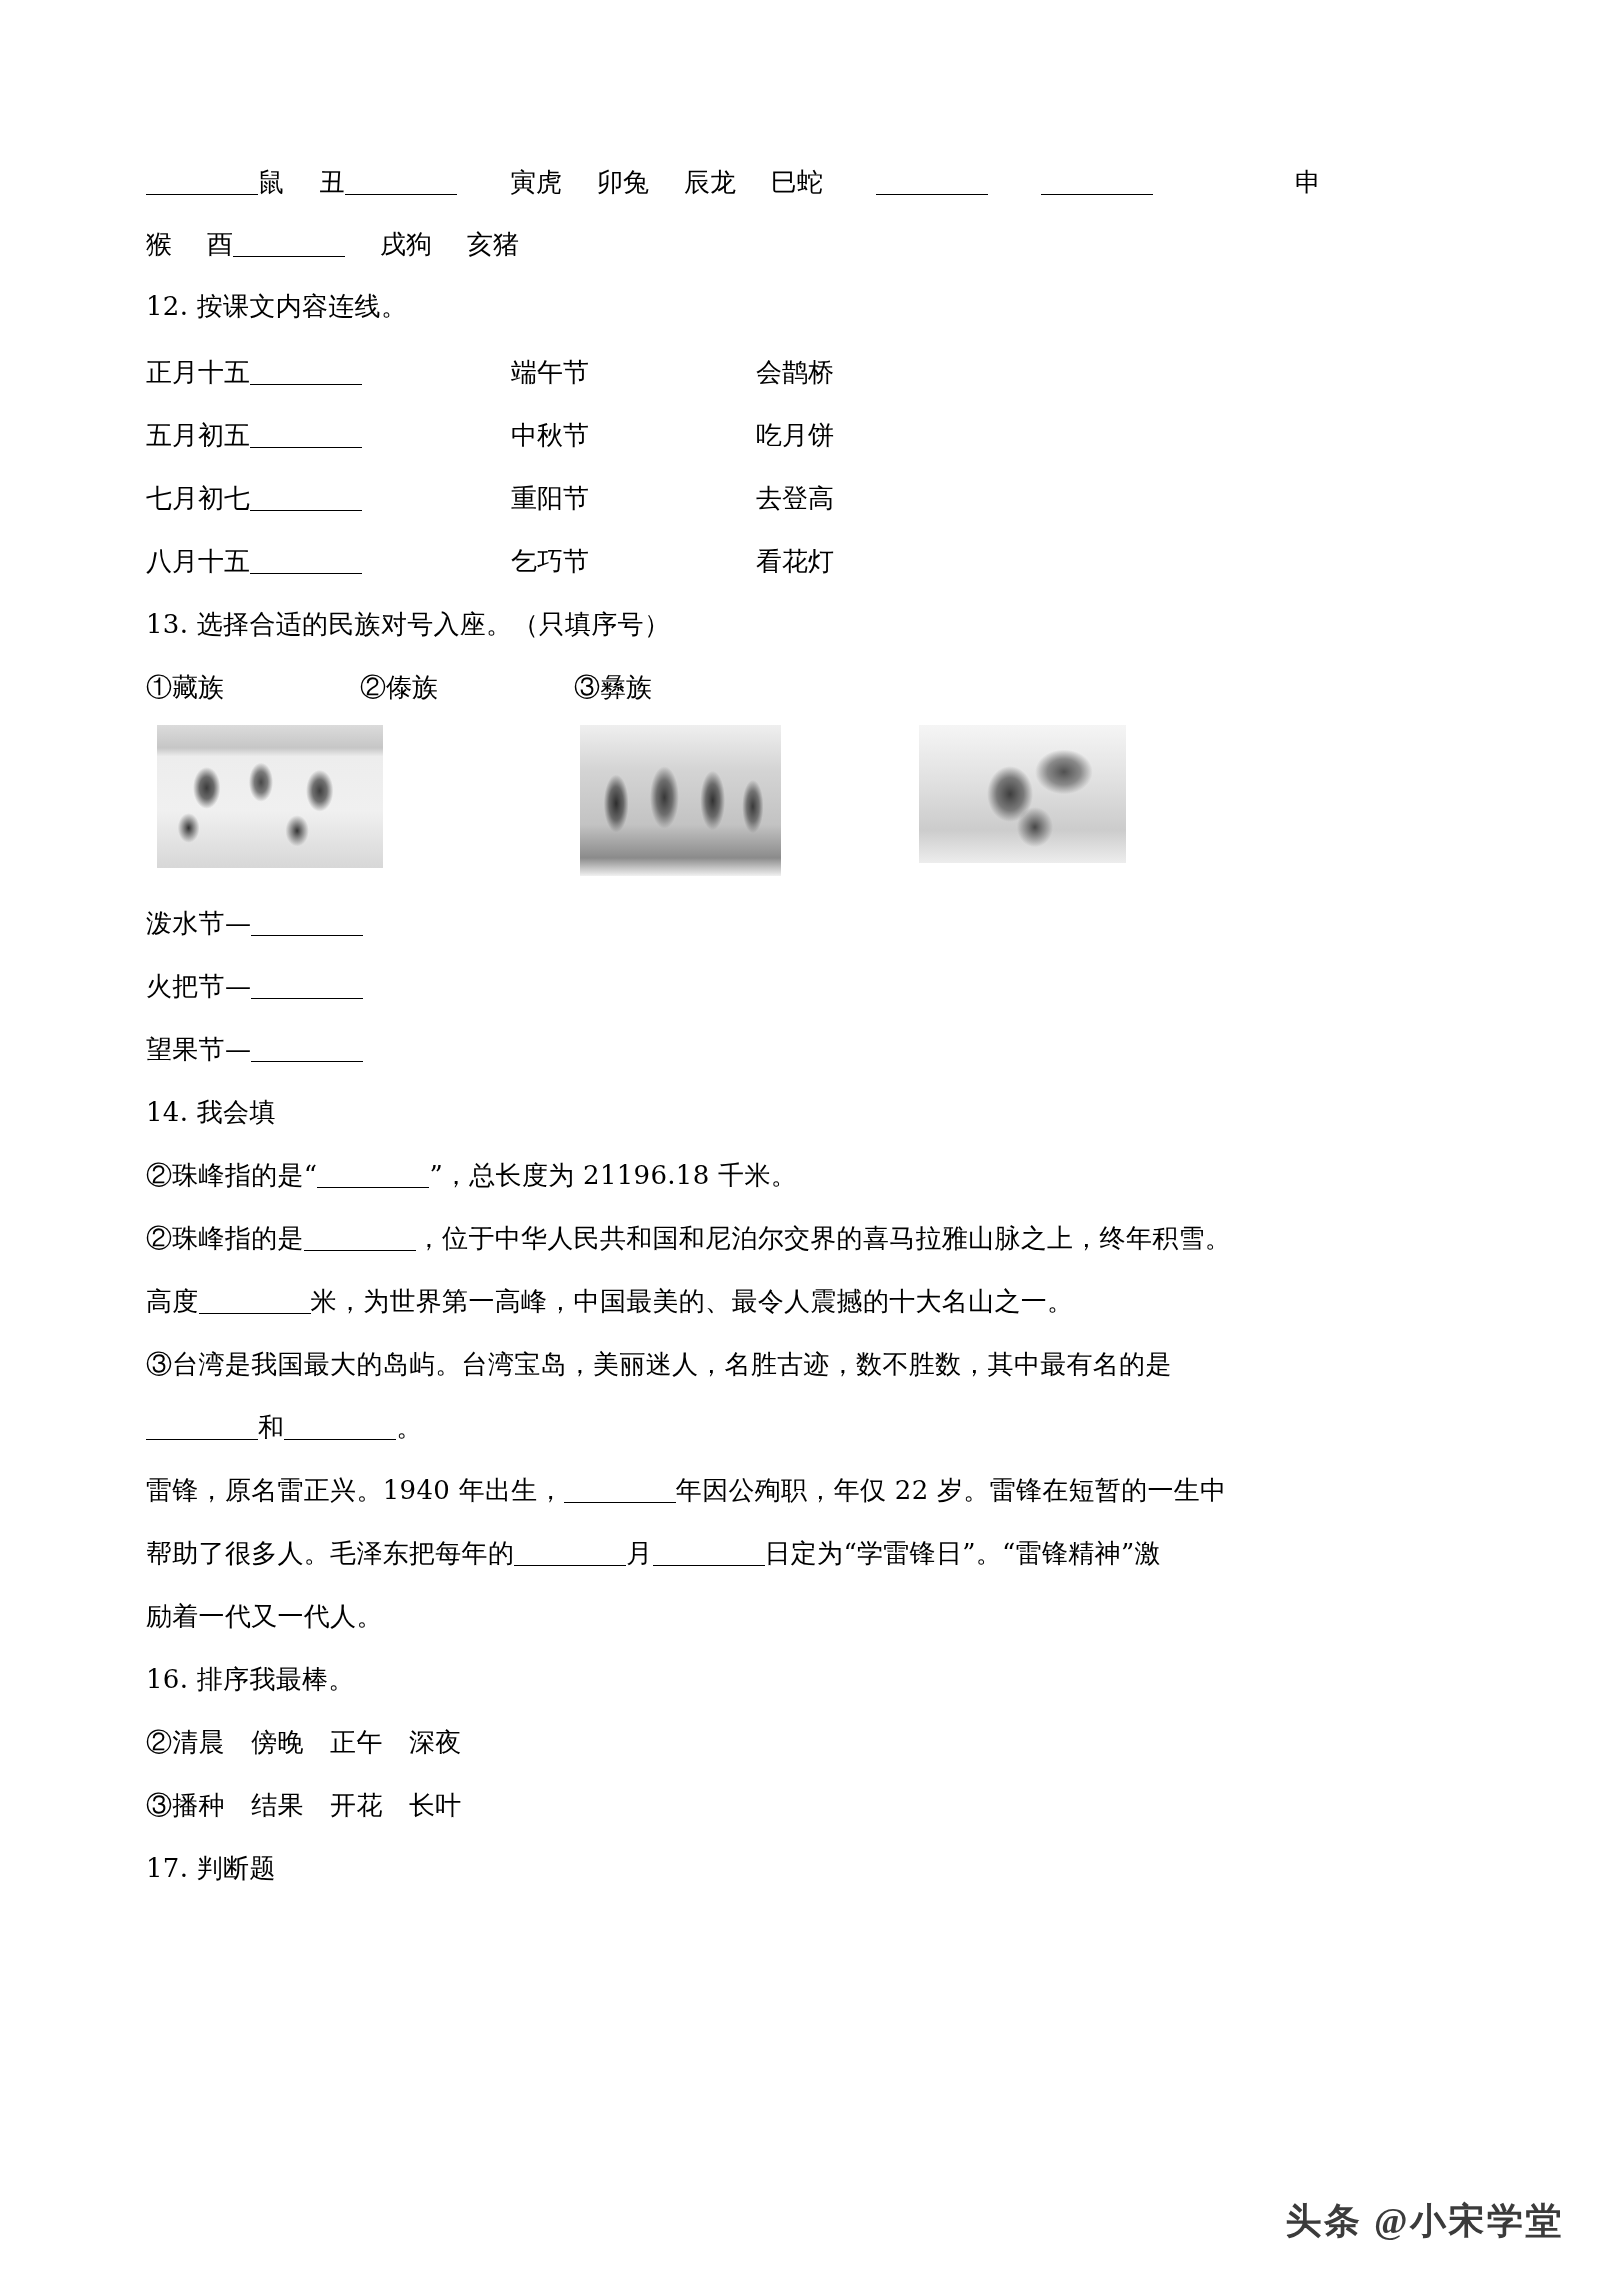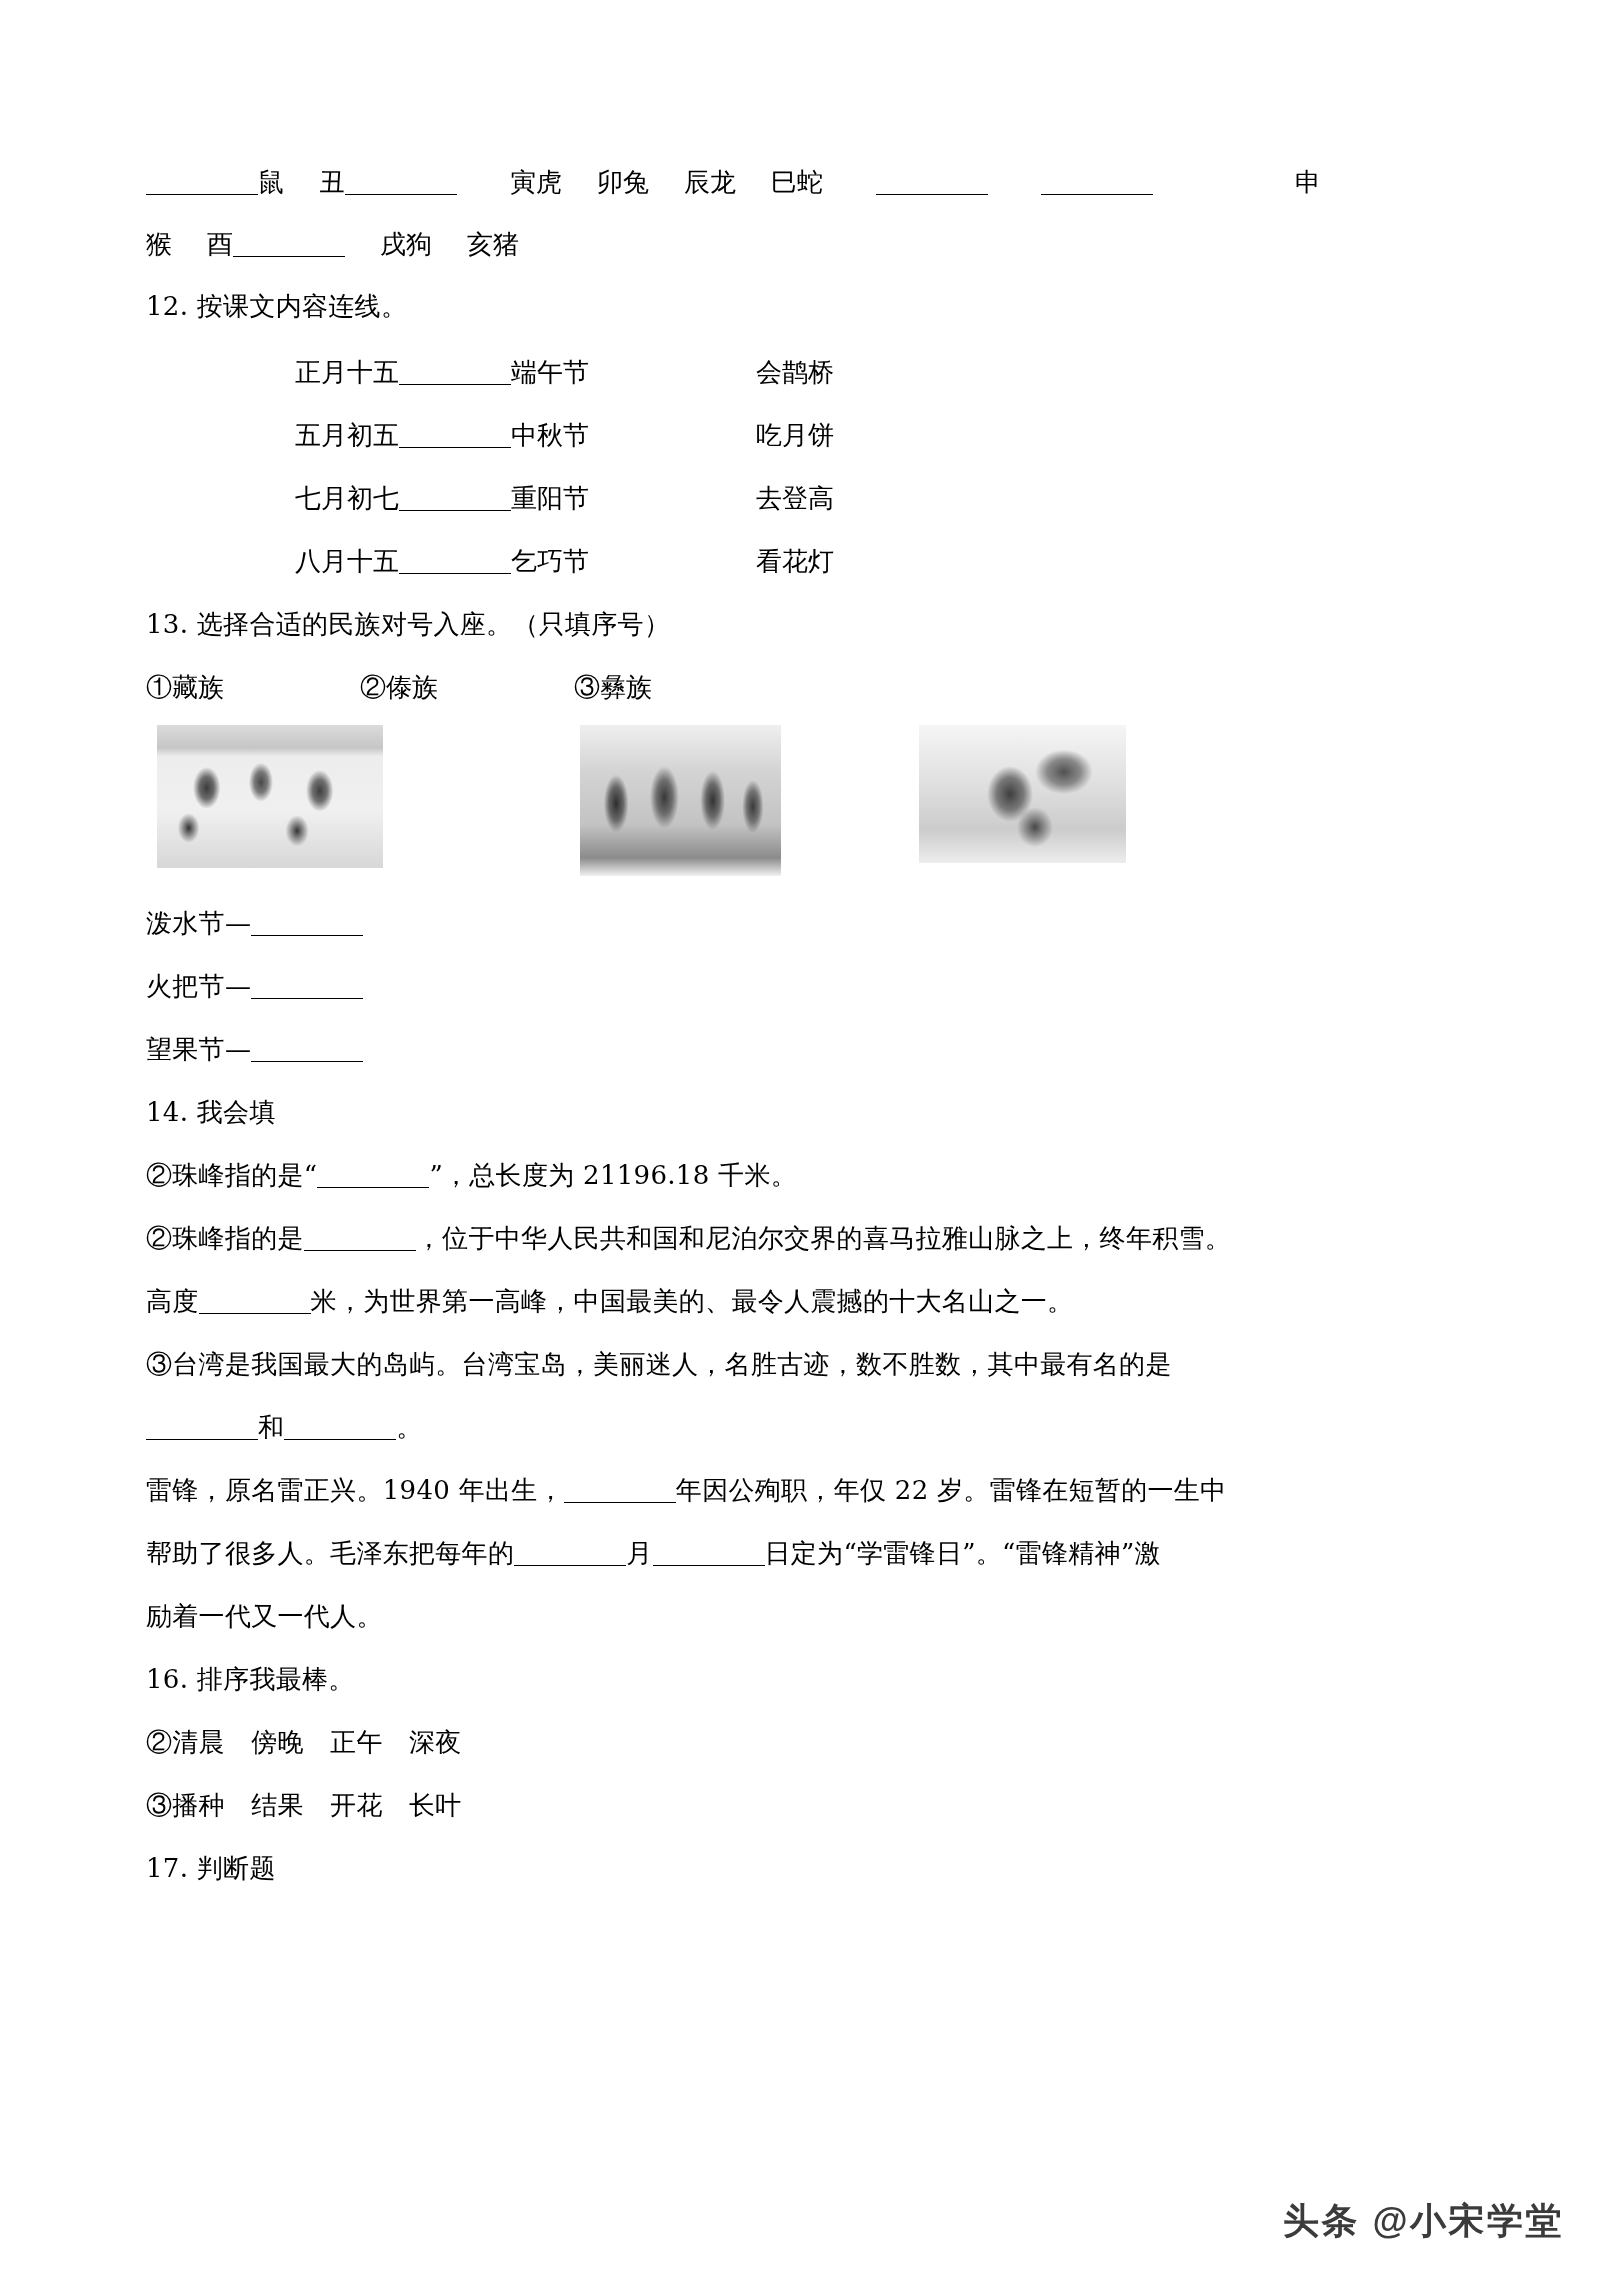--- a/index.html
+++ b/index.html
@@ -68,21 +68,21 @@
     border-collapse: collapse;
     margin-top: 2.5px;
   }
   .match-table td {
     font-size: 26px;
     line-height: 63px;
     padding: 0;
     white-space: nowrap;
     vertical-align: bottom;
   }
-  .mc-1 { width: 365px; text-align: right; }
+  .mc-1 { width: 365px; }
   .mc-2 { width: 245px; }
   .mc-3 { width: 251px; }
 
   
   .opt-row {
     font-size: 26px;
     line-height: 63px;
     white-space: nowrap;
   }
   .opt {
@@ -142,21 +142,21 @@
   }
 
   
   .watermark {
     position: absolute;
     right: 60px;
     bottom: 54px;
     font-size: 36px;
     letter-spacing: 2.5px;
     color: #2b2b2b;
-    font-family: Liberation Sans, sans-serif;
+    font-family: Liberation Serif, serif;
     font-weight: 700;
     white-space: nowrap;
     opacity: 0.92;
   }
 </style>
 </head>
 <body>
 
 <div class="page">
   <div class="content">

